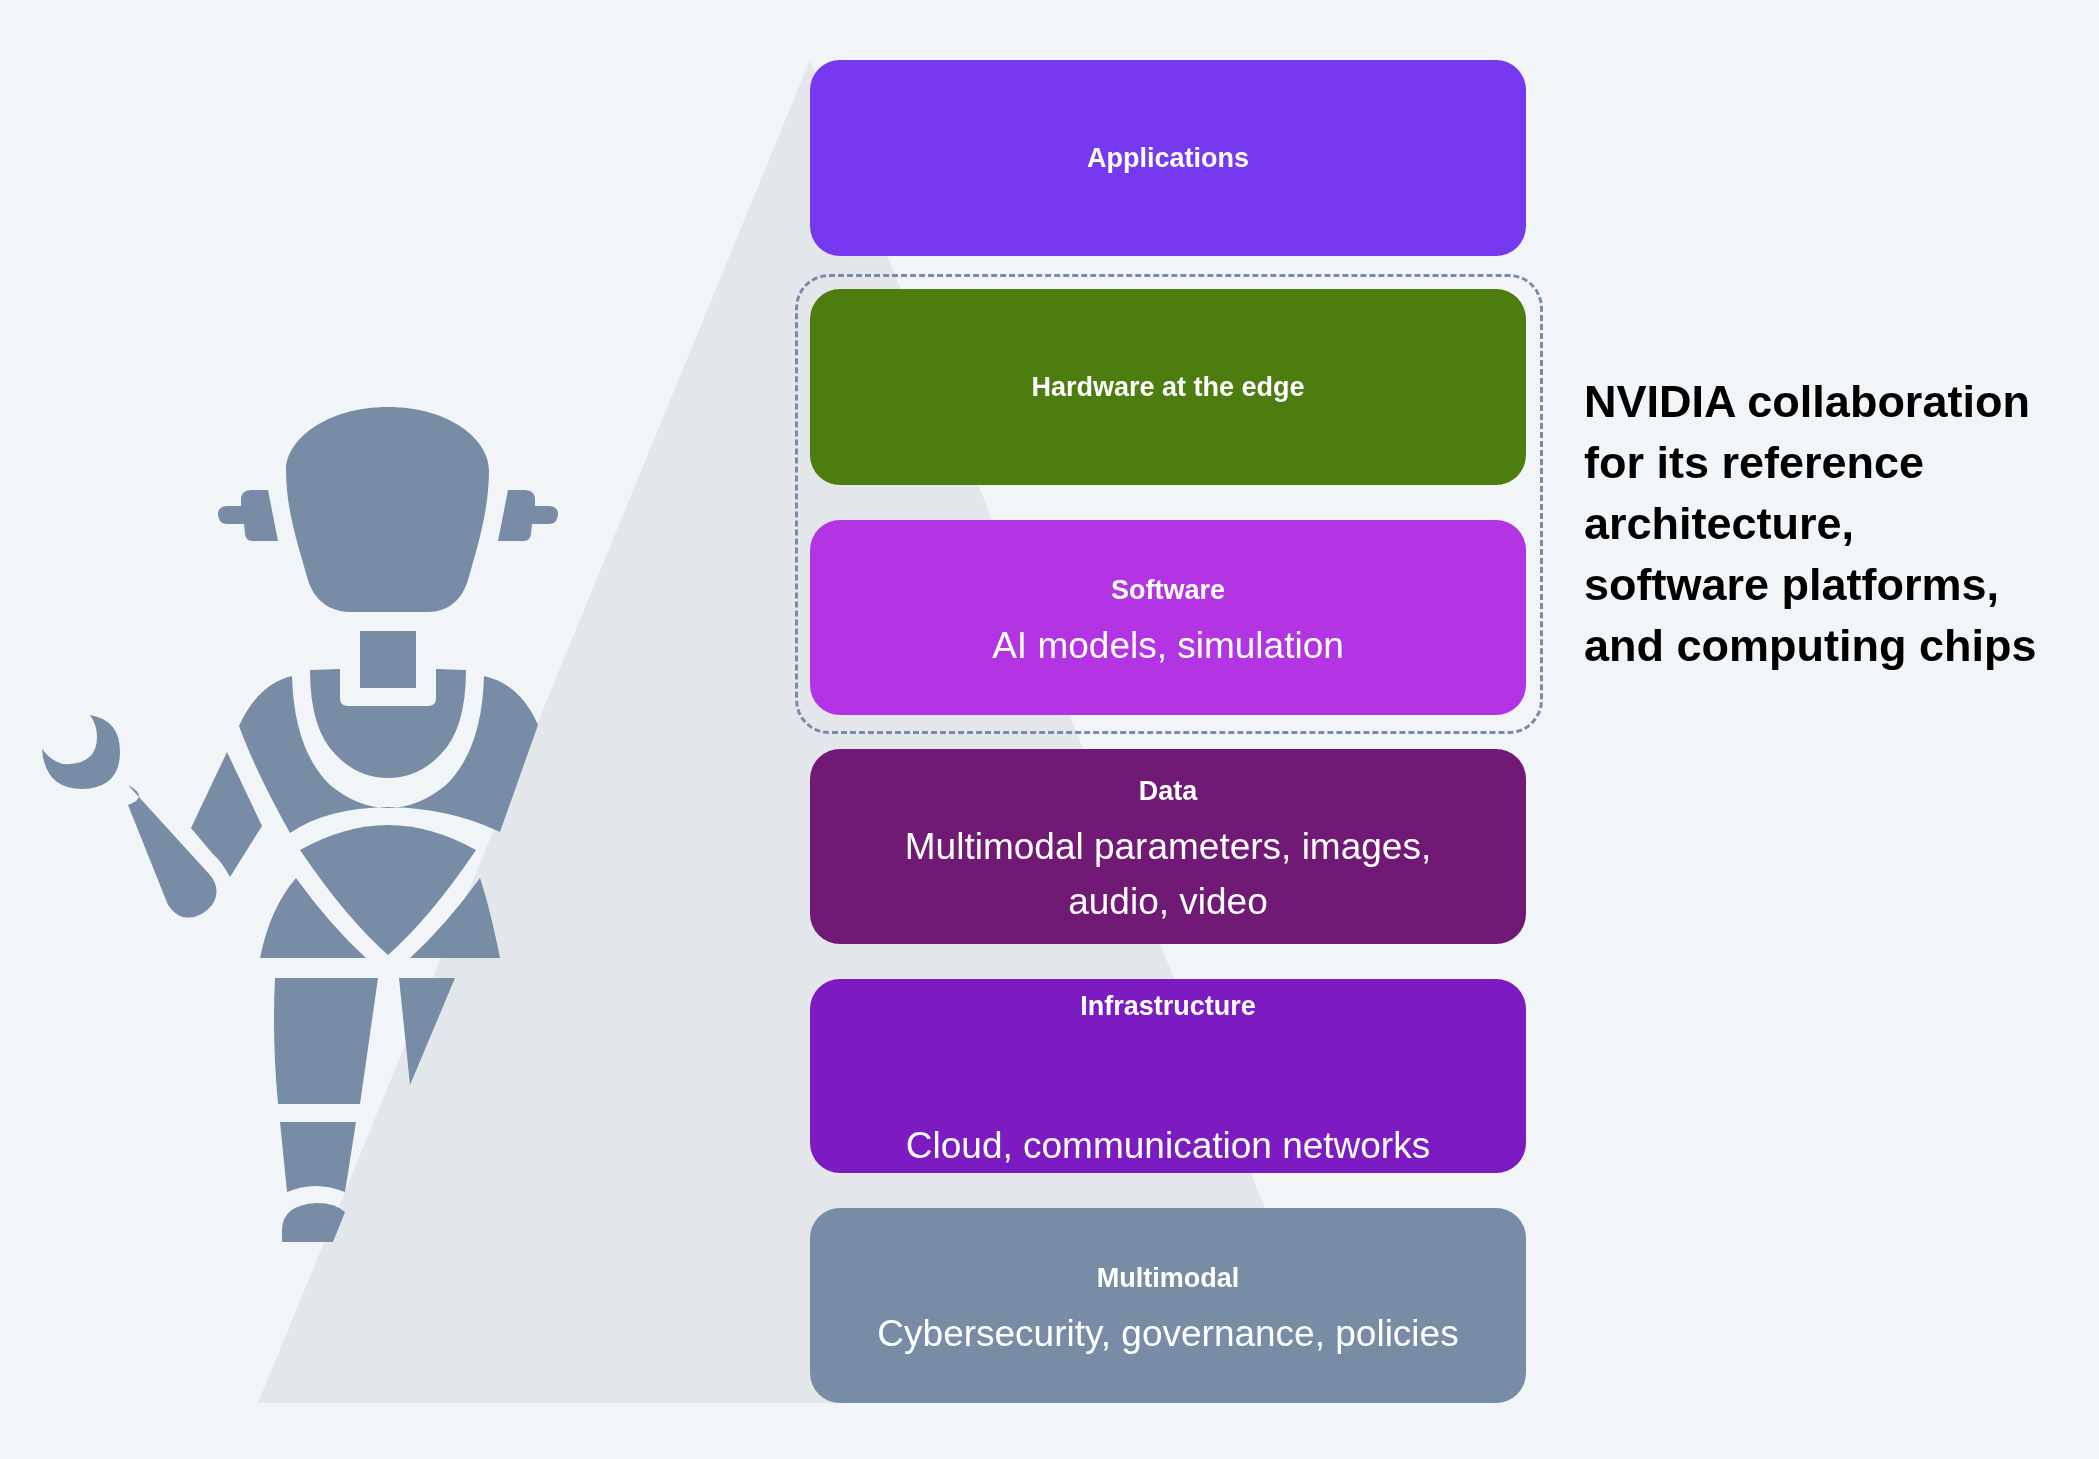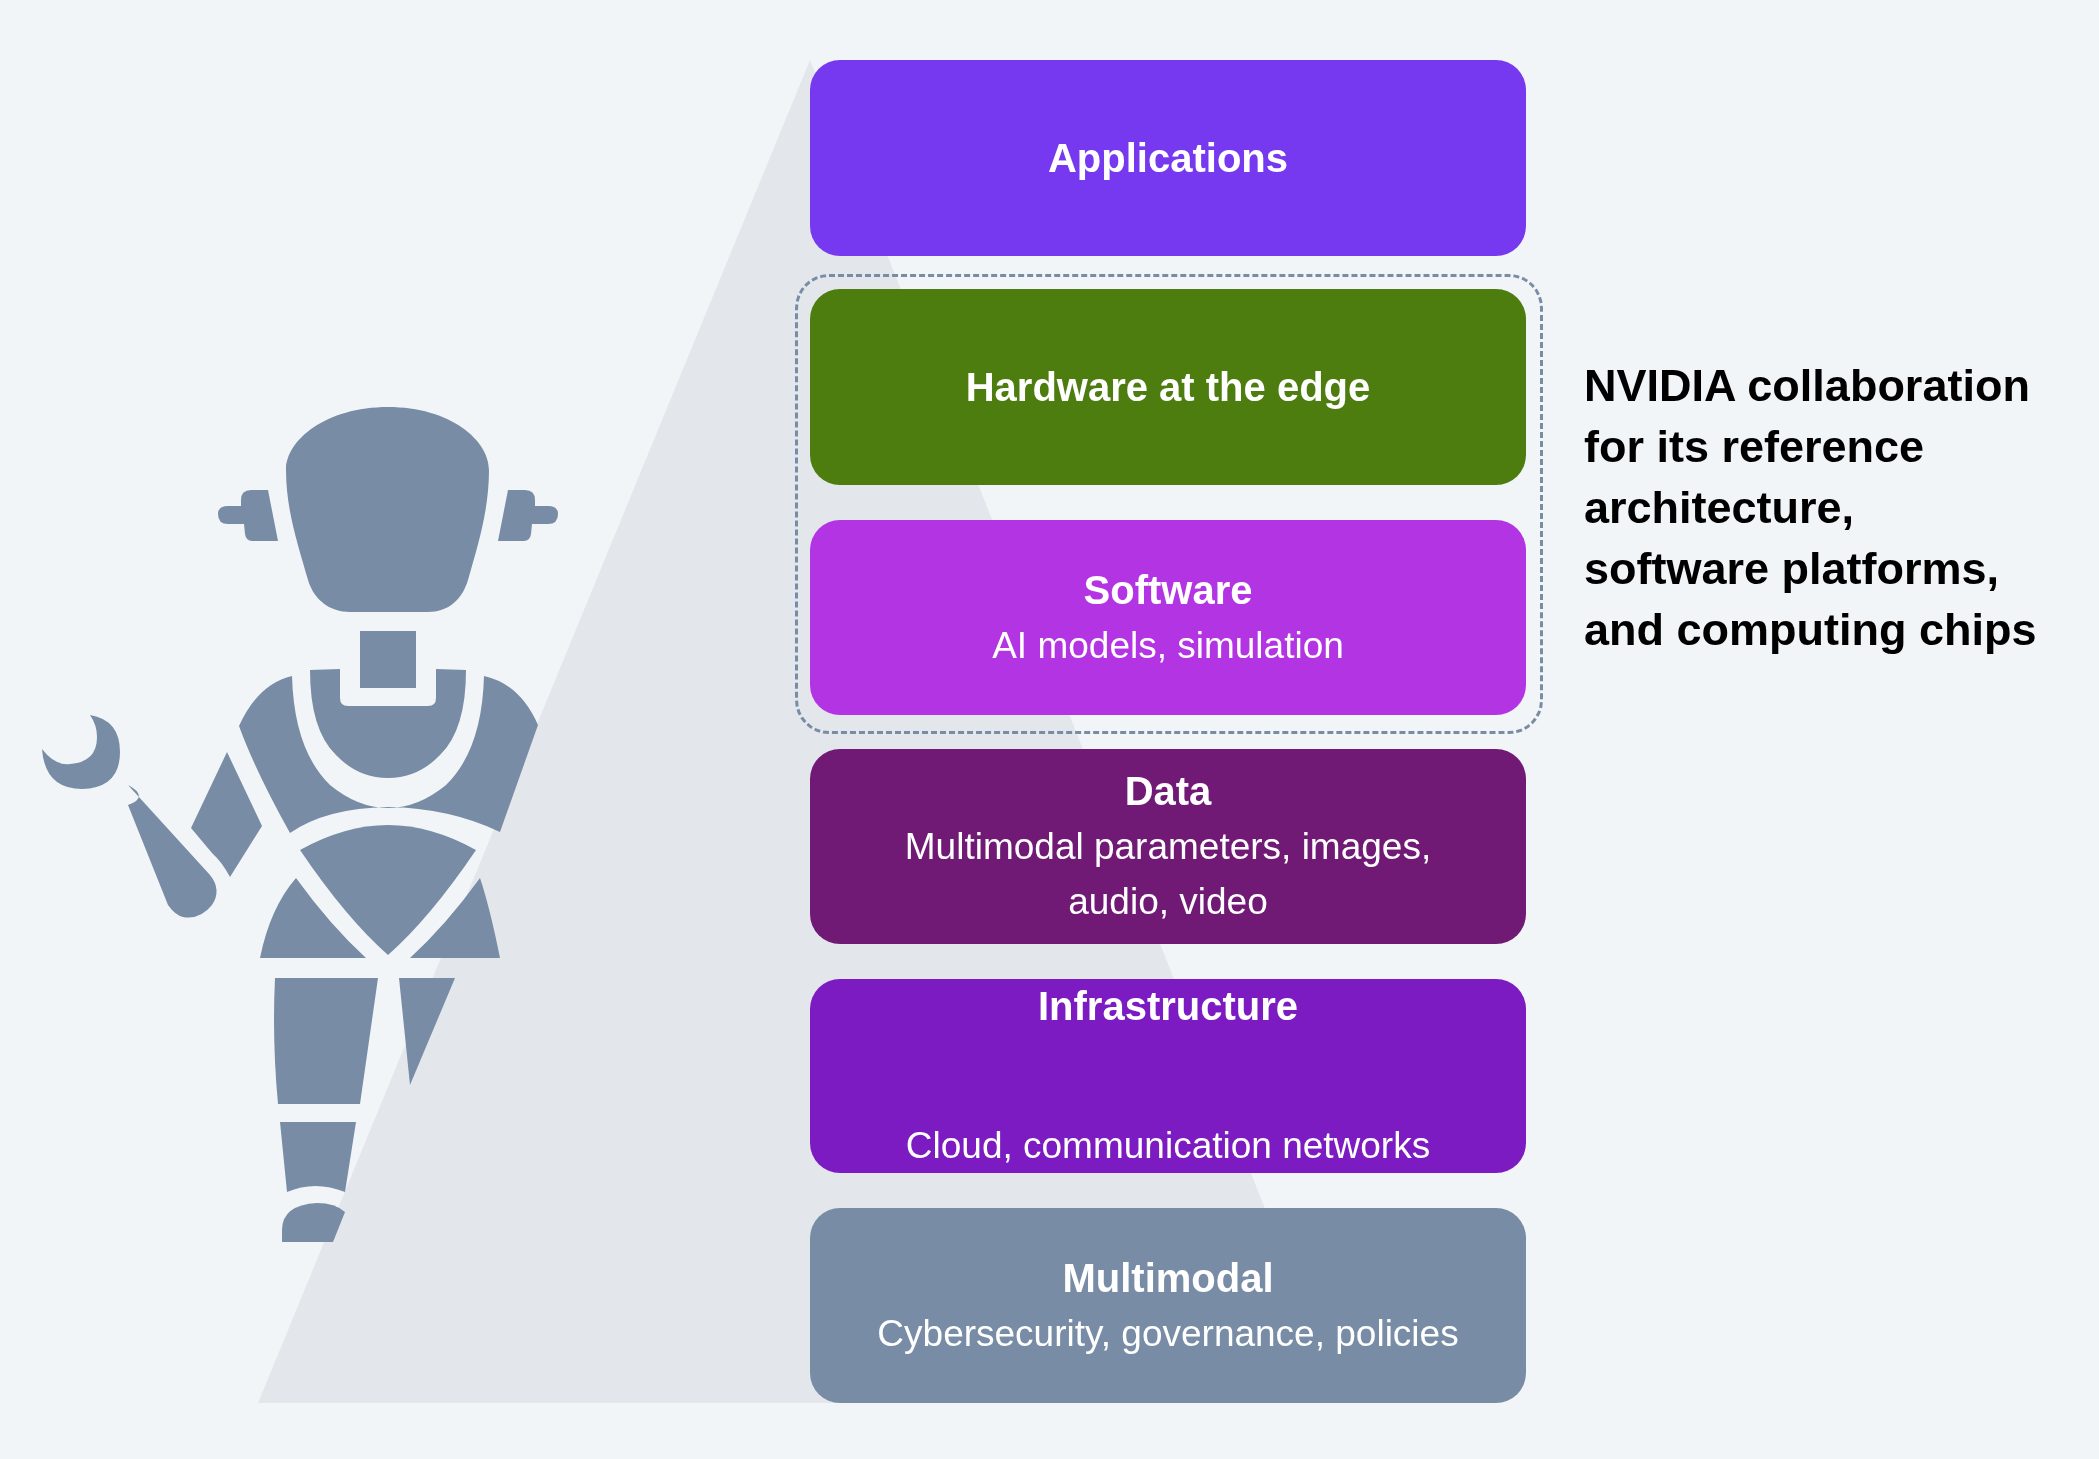--- a/index.html
+++ b/index.html
@@ -8,21 +8,21 @@
     background: #F2F5F8;
     font-family: "Liberation Sans", sans-serif;
   }
   #bg-svg { position: absolute; left: 0; top: 0; width: 2099px; height: 1459px; }
   .layer {
     position: absolute; left: 810px; width: 716px;
     border-radius: 30px; color: #fff;
     display: flex; flex-direction: column; justify-content: center; align-items: center;
     text-align: center; box-sizing: border-box;
   }
-  .layer-title { font-weight: bold; font-size: 40px; line-height: 55px; }
+  .layer-title { font-weight: bold; font-size: 27px; line-height: 55px; }
   .layer-sub { font-size: 37px; line-height: 55px; font-weight: normal; white-space: pre-line; }
   #dashed-group {
     position: absolute; left: 795px; top: 274px; width: 748px; height: 460px;
     border: 3px dashed #788CA6; border-radius: 34px; box-sizing: border-box;
   }
   #side-note {
     position: absolute; left: 1584px; top: 355px; width: 500px;
     font-weight: bold; font-size: 45px; line-height: 61px; color: #000;
     white-space: pre-line;
   }
@@ -79,17 +79,17 @@
 </div>
 <div class="layer" id="layer-4" style="top: 979px; height: 194px; background: rgb(123, 27, 193); justify-content: space-between;">
   <div class="layer-title">Infrastructure</div>
   <div class="layer-sub">Cloud, communication networks</div>
 </div>
 <div class="layer" id="layer-5" style="top: 1208px; height: 195px; background: rgb(120, 140, 166);">
   <div class="layer-title">Multimodal</div>
   <div class="layer-sub">Cybersecurity, governance, policies</div>
 </div>
 
-<div id="side-note" style="color: rgb(0, 0, 0);">NVIDIA collaboration
+<div id="side-note" style="color: rgb(0, 0, 0); margin-top: 16px;">NVIDIA collaboration
 for its reference
 architecture,
 software platforms,
 and computing chips</div>
 
 </body></html>

